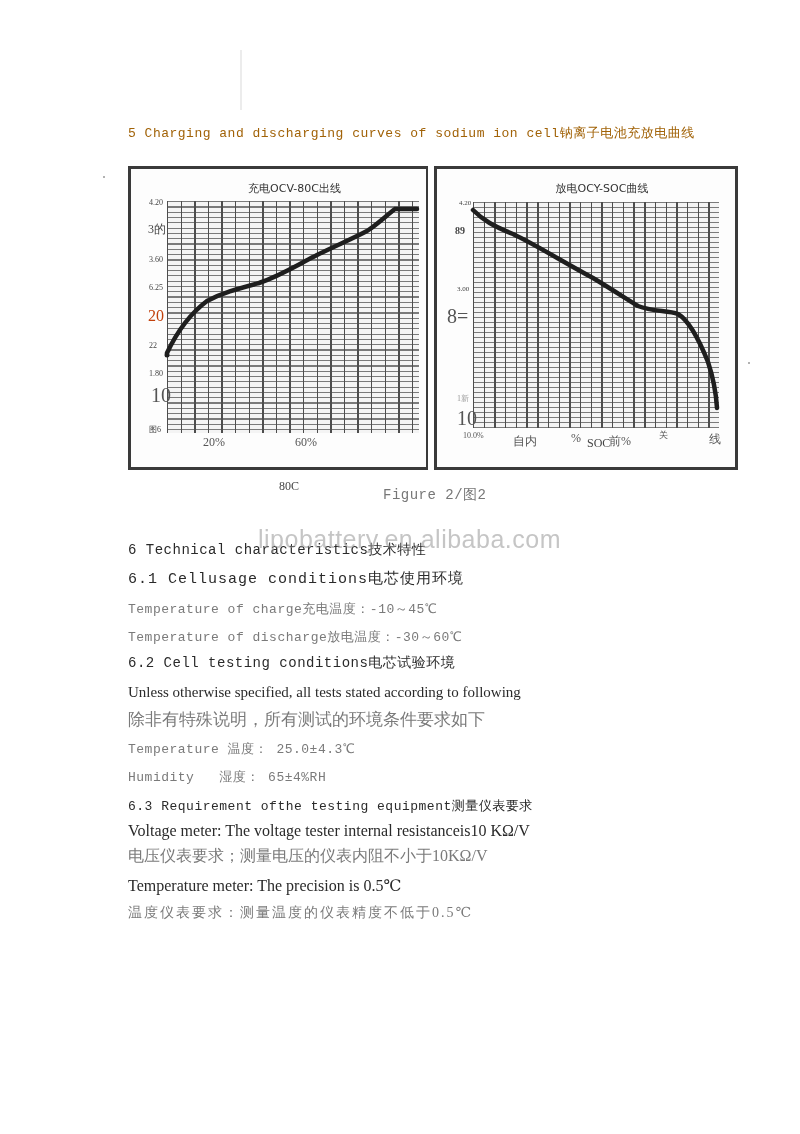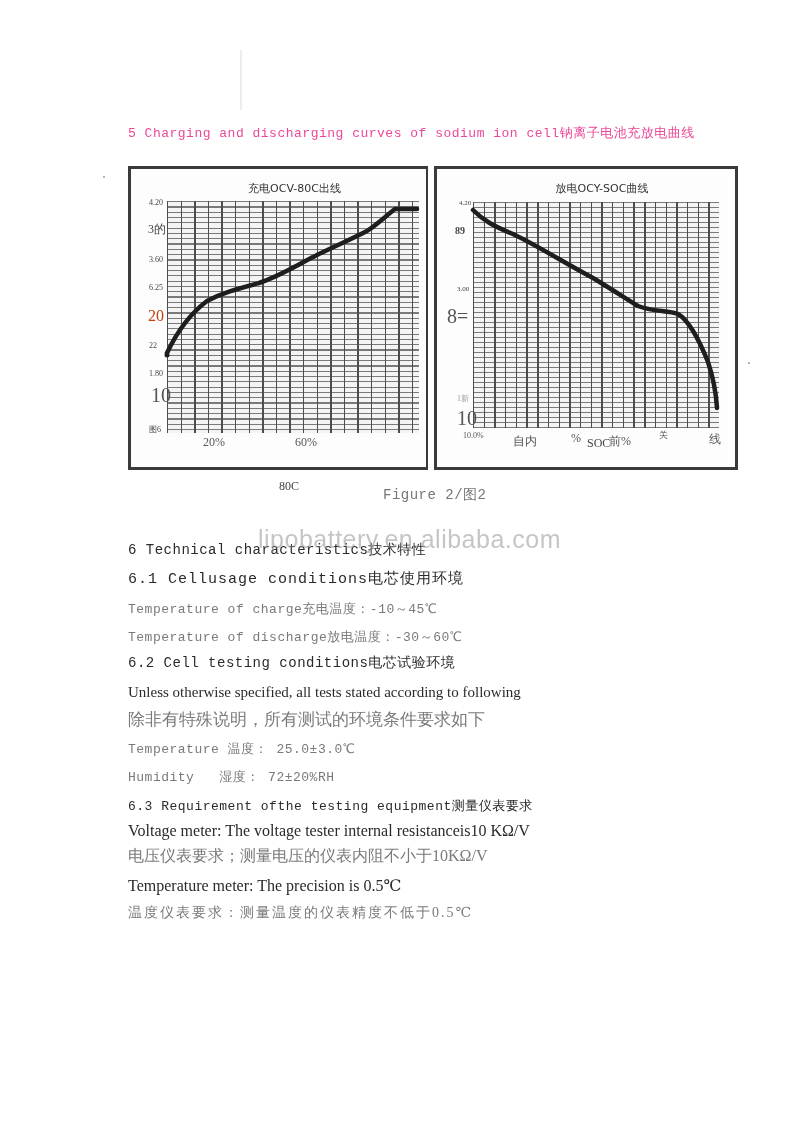--- a/index.html
+++ b/index.html
@@ -5,21 +5,21 @@
   html, body { margin:0; padding:0; background:#ffffff; }
   body { width:800px; height:1134px; position:relative; overflow:hidden; font-family:"DejaVu Serif", serif; color:#333; }
   .vline { position:absolute; left:240px; top:50px; width:2px; height:60px; background:#ececec; }
   .dot { position:absolute; width:2px; height:2px; background:#999; border-radius:1px; }
   .line { position:absolute; left:128px; white-space:nowrap; }
   .mono { font-family:"Liberation Mono", "DejaVu Sans Mono", monospace; letter-spacing:0.5px; }
   .serif { font-family:"Liberation Serif", "DejaVu Serif", serif; }
   .gray { color:#7a7a7a; }
   .dark { color:#2a2a2a; }
 
-  .section5 { top:124px; font-size:13px; color:#ec4899;text-align:center; }
+  .section5 { top:124px; font-size:13px; color:#a16207;text-align:center; }
   .chart-box { position:absolute; top:166px; border:3px solid #3a3a3a; background:#fdfdfd; box-sizing:border-box; }
   .chart-box.left { left:128px; width:300px; height:304px; border-right-width:2px; }
   .chart-box.right { left:434px; width:304px; height:304px; }
   .chart-title { position:absolute; top:12px; left:0; right:0; text-align:center; font-size:11px; color:#333; font-family:"DejaVu Sans", sans-serif;padding-left:32px; }
   .grid { position:absolute; background-color:#f4f4f4;
     background-image:
       repeating-linear-gradient(to right, #4d4d4d 0 1.4px, transparent 1.4px 13.6px),
       repeating-linear-gradient(to bottom, #7a7a7a 0 1.2px, transparent 1.2px 5.3px);
   }
   .grid.left { left:36px; top:32px; width:252px; height:232px; }
@@ -99,20 +99,20 @@
 <div class="line mono dark" style="top:541px;font-size:14px;">6 Technical characteristics技术特性</div>
 <div class="line mono dark" style="top:569px;font-size:15px;letter-spacing:1px;">6.1 Cellusage conditions电芯使用环境</div>
 <div class="watermark">lipobattery.en.alibaba.com</div>
 
 <div class="line mono gray" style="top:600px;font-size:13px;">Temperature of charge充电温度：-10～45℃</div>
 <div class="line mono gray" style="top:628px;font-size:13px;">Temperature of discharge放电温度：-30～60℃</div>
 <div class="line mono dark" style="top:654px;font-size:14px;">6.2 Cell testing conditions电芯试验环境</div>
 
 <div class="line serif dark" style="top:684px;font-size:15px;">Unless otherwise specified, all tests stated according to following</div>
 <div class="line serif gray" style="top:708px;font-size:17px;">除非有特殊说明，所有测试的环境条件要求如下</div>
-<div class="line mono gray" style="top:740px;font-size:13px;">Temperature 温度： 25.0±3.0℃</div>
-<div class="line mono gray" style="top:768px;font-size:13px;white-space:pre;">Humidity   湿度： 72±20%RH</div>
+<div class="line mono gray" style="top:740px;font-size:13px;">Temperature 温度： 25.0±4.3℃</div>
+<div class="line mono gray" style="top:768px;font-size:13px;white-space:pre;">Humidity   湿度： 65±4%RH</div>
 
 <div class="line mono dark" style="top:797px;font-size:13px;">6.3 Requirement ofthe testing equipment测量仪表要求</div>
 <div class="line serif dark" style="top:822px;font-size:16px;">Voltage meter: The voltage tester internal resistanceis10 KΩ/V</div>
 <div class="line serif gray" style="top:846px;font-size:16px;">电压仪表要求；测量电压的仪表内阻不小于10KΩ/V</div>
 <div class="line serif dark" style="top:876px;font-size:16px;">Temperature meter: The precision is 0.5℃</div>
 <div class="line serif gray" style="top:904px;font-size:14px;letter-spacing:2px;">温度仪表要求：测量温度的仪表精度不低于0.5℃</div>
 
 </body></html>

